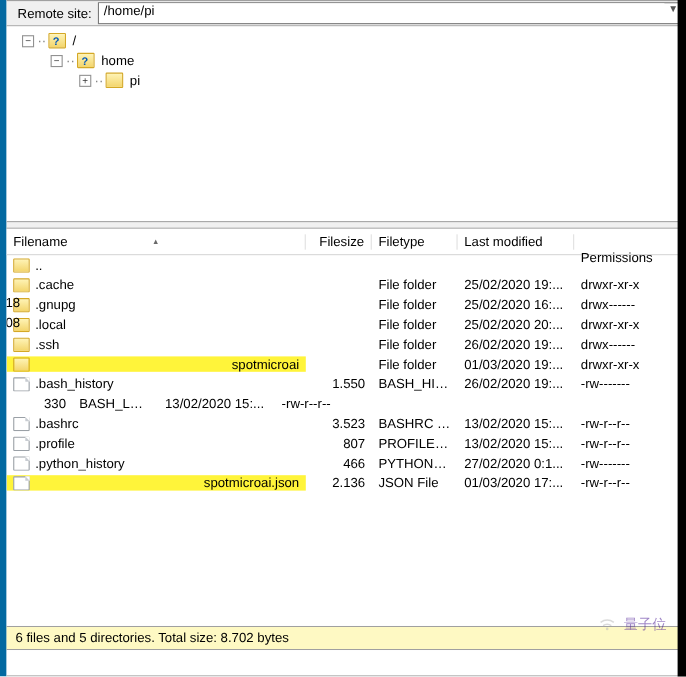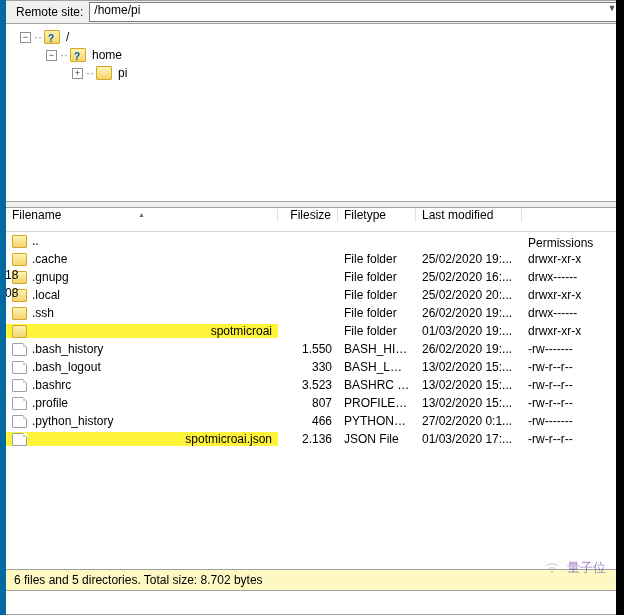--- a/index.html
+++ b/index.html
@@ -19,21 +19,21 @@
   .tree-item .expander { width: 11px; height: 11px; border: 1px solid #919191; font-size: 9px; line-height: 9px; text-align: center; margin-right: 3px; color: #333; background: #fff; cursor: default; }
   .tree-item .dots { color: #808080; letter-spacing: 0px; margin-right: 2px; }
   .tree-item .folder { width: 16px; height: 14px; background: linear-gradient(#fef3b5, #f3d56c); border: 1px solid #d4a826; border-radius: 1px; margin-right: 4px; position: relative; }
   .tree-item .folder.q::after { content: "?"; position: absolute; left: 3px; top: -1px; font-size: 10px; font-weight: bold; color: #0057b8; }
   .tree-label { padding: 0 2px; }
 
   .splitter-h { height: 6px; background: #f0f0f0; border-bottom: 1px solid #a0a0a0; cursor: row-resize; }
 
   
   .list-pane { flex: 1; display: flex; flex-direction: column; background: #fff; overflow: hidden; position: relative; }
-  .list-header { display: flex; background: #fff; border-bottom: 1px solid #d8d8d8; height: 24px; align-items: flex-start; }
+  .list-header { display: flex; background: #fff; border-bottom: 1px solid #d8d8d8; height: 24px; align-items: center; }
   .col { display: flex; align-items: center; padding: 0 6px; border-right: 1px solid #e0e0e0; position: relative; white-space: nowrap; overflow: hidden; }
   .col.filename { width: 272px; }
   .col.filesize { width: 60px; justify-content: flex-end; }
   .col.filetype { width: 78px; }
   .col.modified { width: 106px; }
   .col.perms    { width: 80px; border-right: none; margin-top: 28px; }
   .sort-arrow { position: absolute; left: 50%; top: 2px; transform: translateX(-50%); font-size: 8px; color: #6a6a6a; }
 
   .list-body { flex: 1; overflow: auto; }
   .row { display: flex; height: 18px; align-items: center; }
@@ -185,24 +185,20 @@
           <div class="cell filename">
             <span class="icon-file"></span>
             <span class="name-text">.bash_history</span>
           </div>
           <div class="cell filesize">1.550</div>
           <div class="cell filetype">BASH_HIST...</div>
           <div class="cell modified">26/02/2020 19:...</div>
           <div class="cell perms">-rw-------</div>
         </div>
         <div class="row">
-          <div class="cell filename">
-            <span class="icon-file"></span>
-            <span class="name-text">.bash_logout</span>
-          </div>
           <div class="cell filesize">330</div>
           <div class="cell filetype">BASH_LOG...</div>
           <div class="cell modified">13/02/2020 15:...</div>
           <div class="cell perms">-rw-r--r--</div>
         </div>
         <div class="row">
           <div class="cell filename">
             <span class="icon-file"></span>
             <span class="name-text">.bashrc</span>
           </div>

